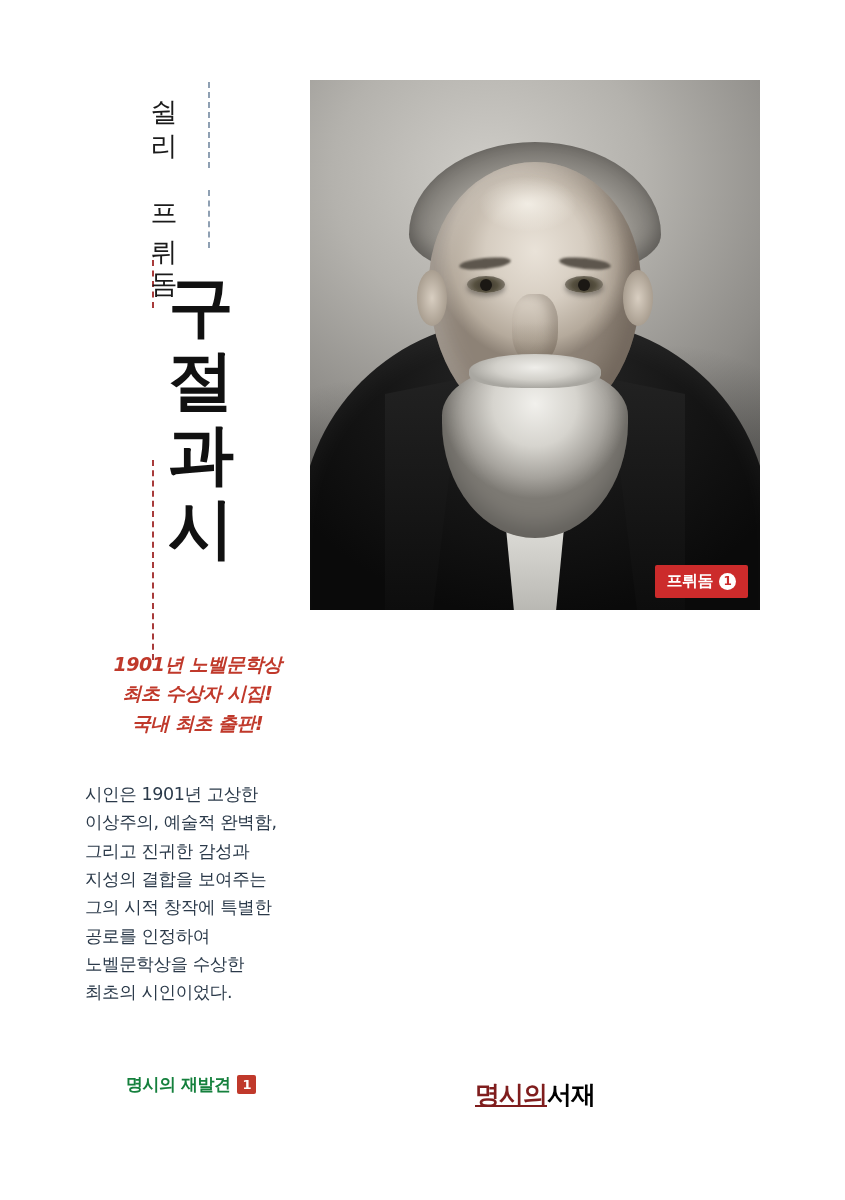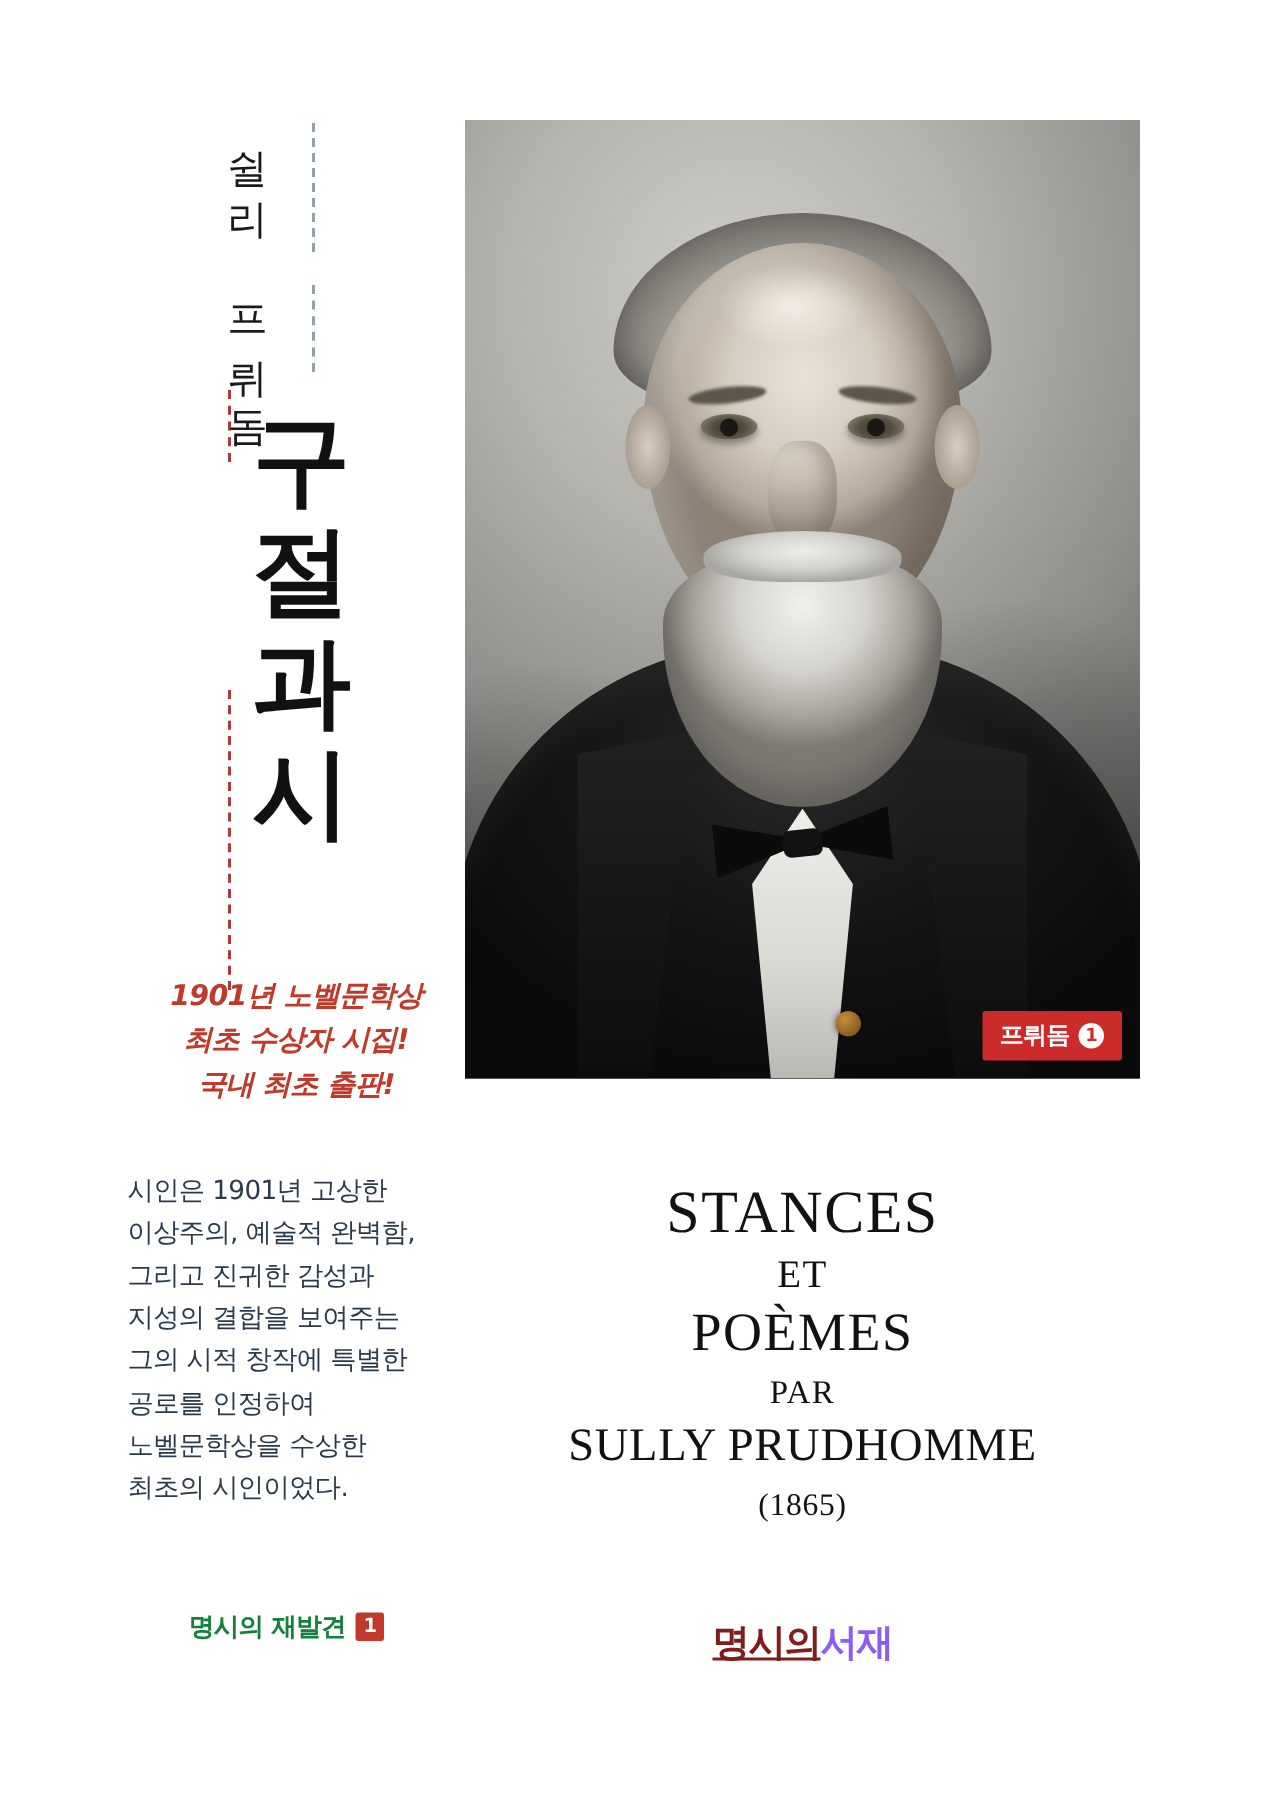--- a/index.html
+++ b/index.html
@@ -135,21 +135,21 @@
     text-align: center;
     border-radius: 2px;
   }
 
   
   .photo-frame {
     position: absolute;
     left: 310px;
     top: 80px;
     width: 450px;
-    height: 639px;
+    height: 530px;
     overflow: hidden;
     background: #a3a3a3;
   }
 
   
   .backdrop {
     position: absolute;
     inset: 0;
     background:
       radial-gradient(125% 95% at 40% 18%, #cfcdc8 0%, #b4b2ad 28%, #8e8c88 55%, #5d5c59 80%, #3b3a38 100%);
@@ -358,21 +358,21 @@
     left: 310px;
     top: 1078px;
     width: 450px;
     text-align: center;
     font-family: "DejaVu Serif", serif;
     font-size: 25px;
     font-weight: 700;
     letter-spacing: -1px;
   }
   .publisher .p-dark { color: #7f1d1d; text-decoration: underline; }
-  .publisher .p-red  { color: #8b5cf6; font-family: Liberation Mono, monospace; }
+  .publisher .p-red  { color: #000000; font-family: Liberation Mono, monospace; }
 </style>
 </head>
 <body>
 
 <div class="cover">
 
   <div class="left-col">
 
     <div class="dash-rule blue-1"></div>
     <div class="dash-rule blue-2"></div>
@@ -435,26 +435,18 @@
     <div class="beard"></div>
     <div class="moustache"></div>
     <div class="lapel-pin"></div>
 
     <div class="photo-tag">
       <span>프뤼돔</span>
       <span class="tag-num">1</span>
     </div>
   </div>
 
-  <div class="fr-block">
-    <div class="fr-line-1">STANCES</div>
-    <div class="fr-line-2">ET</div>
-    <div class="fr-line-3">POÈMES</div>
-    <div class="fr-line-4">PAR</div>
-    <div class="fr-line-5">SULLY PRUDHOMME</div>
-    <div class="fr-line-6">(1865)</div>
-  </div>
 
   <div class="publisher">
     <span class="p-dark">명시의</span><span class="p-red">서재</span>
   </div>
 
 </div>
 
 </body></html>

